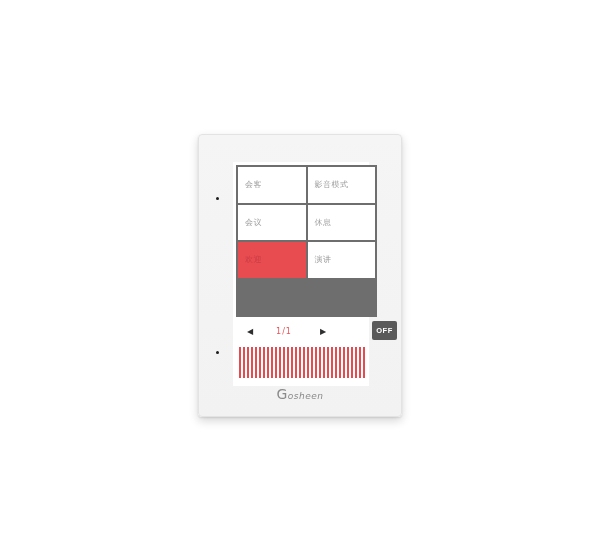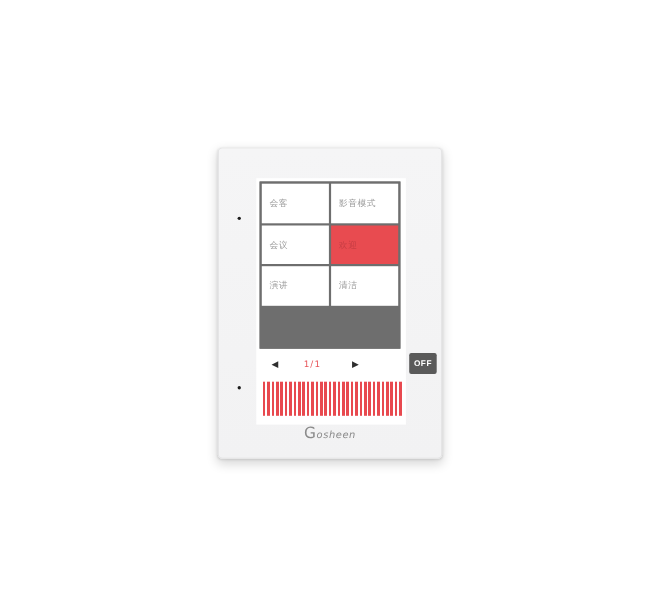--- a/index.html
+++ b/index.html
@@ -39,21 +39,21 @@
     position: absolute;
     left: 34px; top: 27px;
     width: 136px; height: 224px;
     background: #ffffff;
   }
 
   
   .grid {
     position: absolute;
     left: 3px; top: 3px;
-    width: 128px; height: 152px;
+    width: 141px; height: 152px;
     display: grid;
     grid-template-columns: 1fr 1fr;
     grid-template-rows: repeat(4, 1fr);
     gap: 2px;
     background: #6e6e6e;
     border: 2px solid #6e6e6e;
   }
   .scene-btn {
     background: #ffffff;
     display: flex;
@@ -156,28 +156,28 @@
       <div class="grid">
         <div class="scene-btn">
           <span>会客</span>
         </div>
         <div class="scene-btn">
           <span>影音模式</span>
         </div>
         <div class="scene-btn">
           <span>会议</span>
         </div>
+        <div class="scene-btn">
+          <span>休息</span>
+        </div>
         <div class="scene-btn active">
           <span>欢迎</span>
         </div>
         <div class="scene-btn">
           <span>演讲</span>
-        </div>
-        <div class="scene-btn">
-          <span>清洁</span>
         </div>
       </div>
 
       <div class="pager">
         <button class="arrow prev">
           <span>◀</span>
         </button>
         <div class="page-num">1/1</div>
         <button class="arrow next">
           <span>▶</span>

